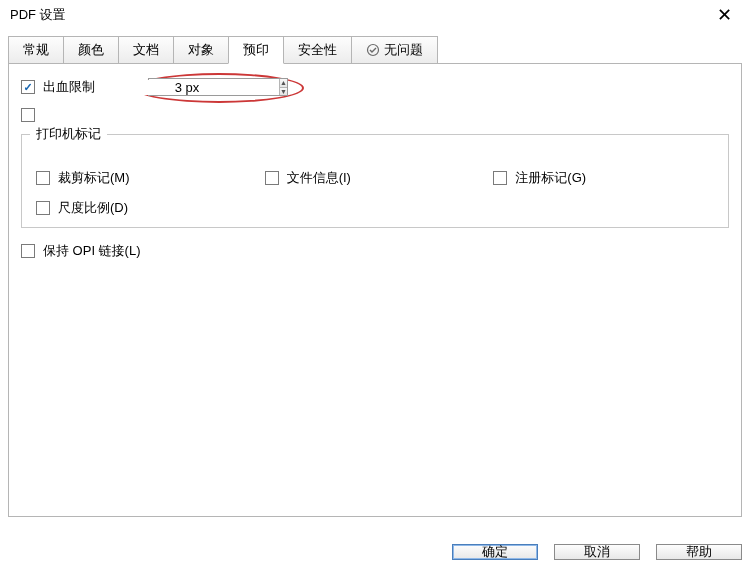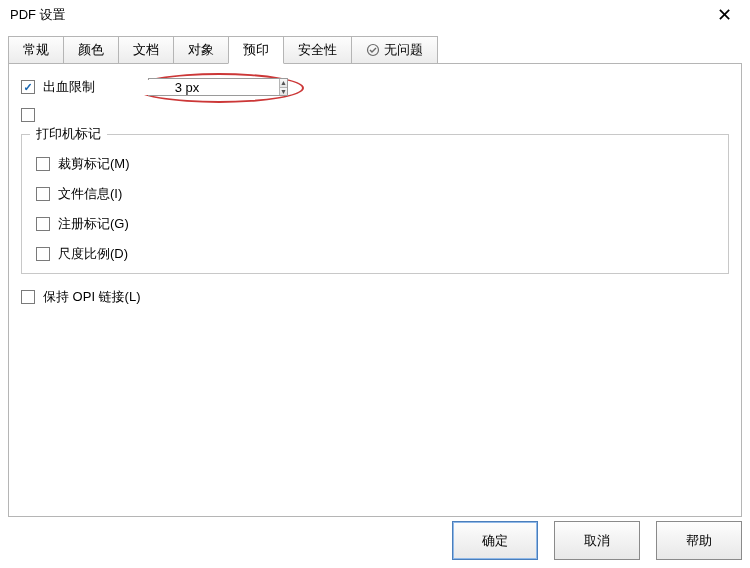--- a/index.html
+++ b/index.html
@@ -143,37 +143,37 @@
   .groupbox .legend {
     position: absolute;
     top: -10px;
     left: 8px;
     background: #fff;
     padding: 0 6px;
     font-size: 13px;
   }
   .group-grid {
     display: grid;
-    grid-template-columns: 1fr;
+    grid-template-columns: 1fr 1fr 1fr;
     row-gap: 12px;
     column-gap: 8px;
-    margin-top: 6px;
+    margin-top: 20px;
     margin-bottom: 4px;
   }
   .chk-item { display: flex; align-items: center; gap: 8px; }
   .buttons {
     position: absolute;
     right: 8px;
     bottom: 8px;
     display: flex;
     gap: 16px;
   }
   .btn {
     min-width: 86px;
-    height: 39px;
+    height: 16px;
     border: 1px solid #8a8a8a;
     background: linear-gradient(#fdfdfd,#e8e8e8);
     display: inline-flex;
     align-items: center;
     justify-content: center;
     font-size: 13px;
     cursor: pointer;
     padding: 0 14px;
   }
   .btn.default {

